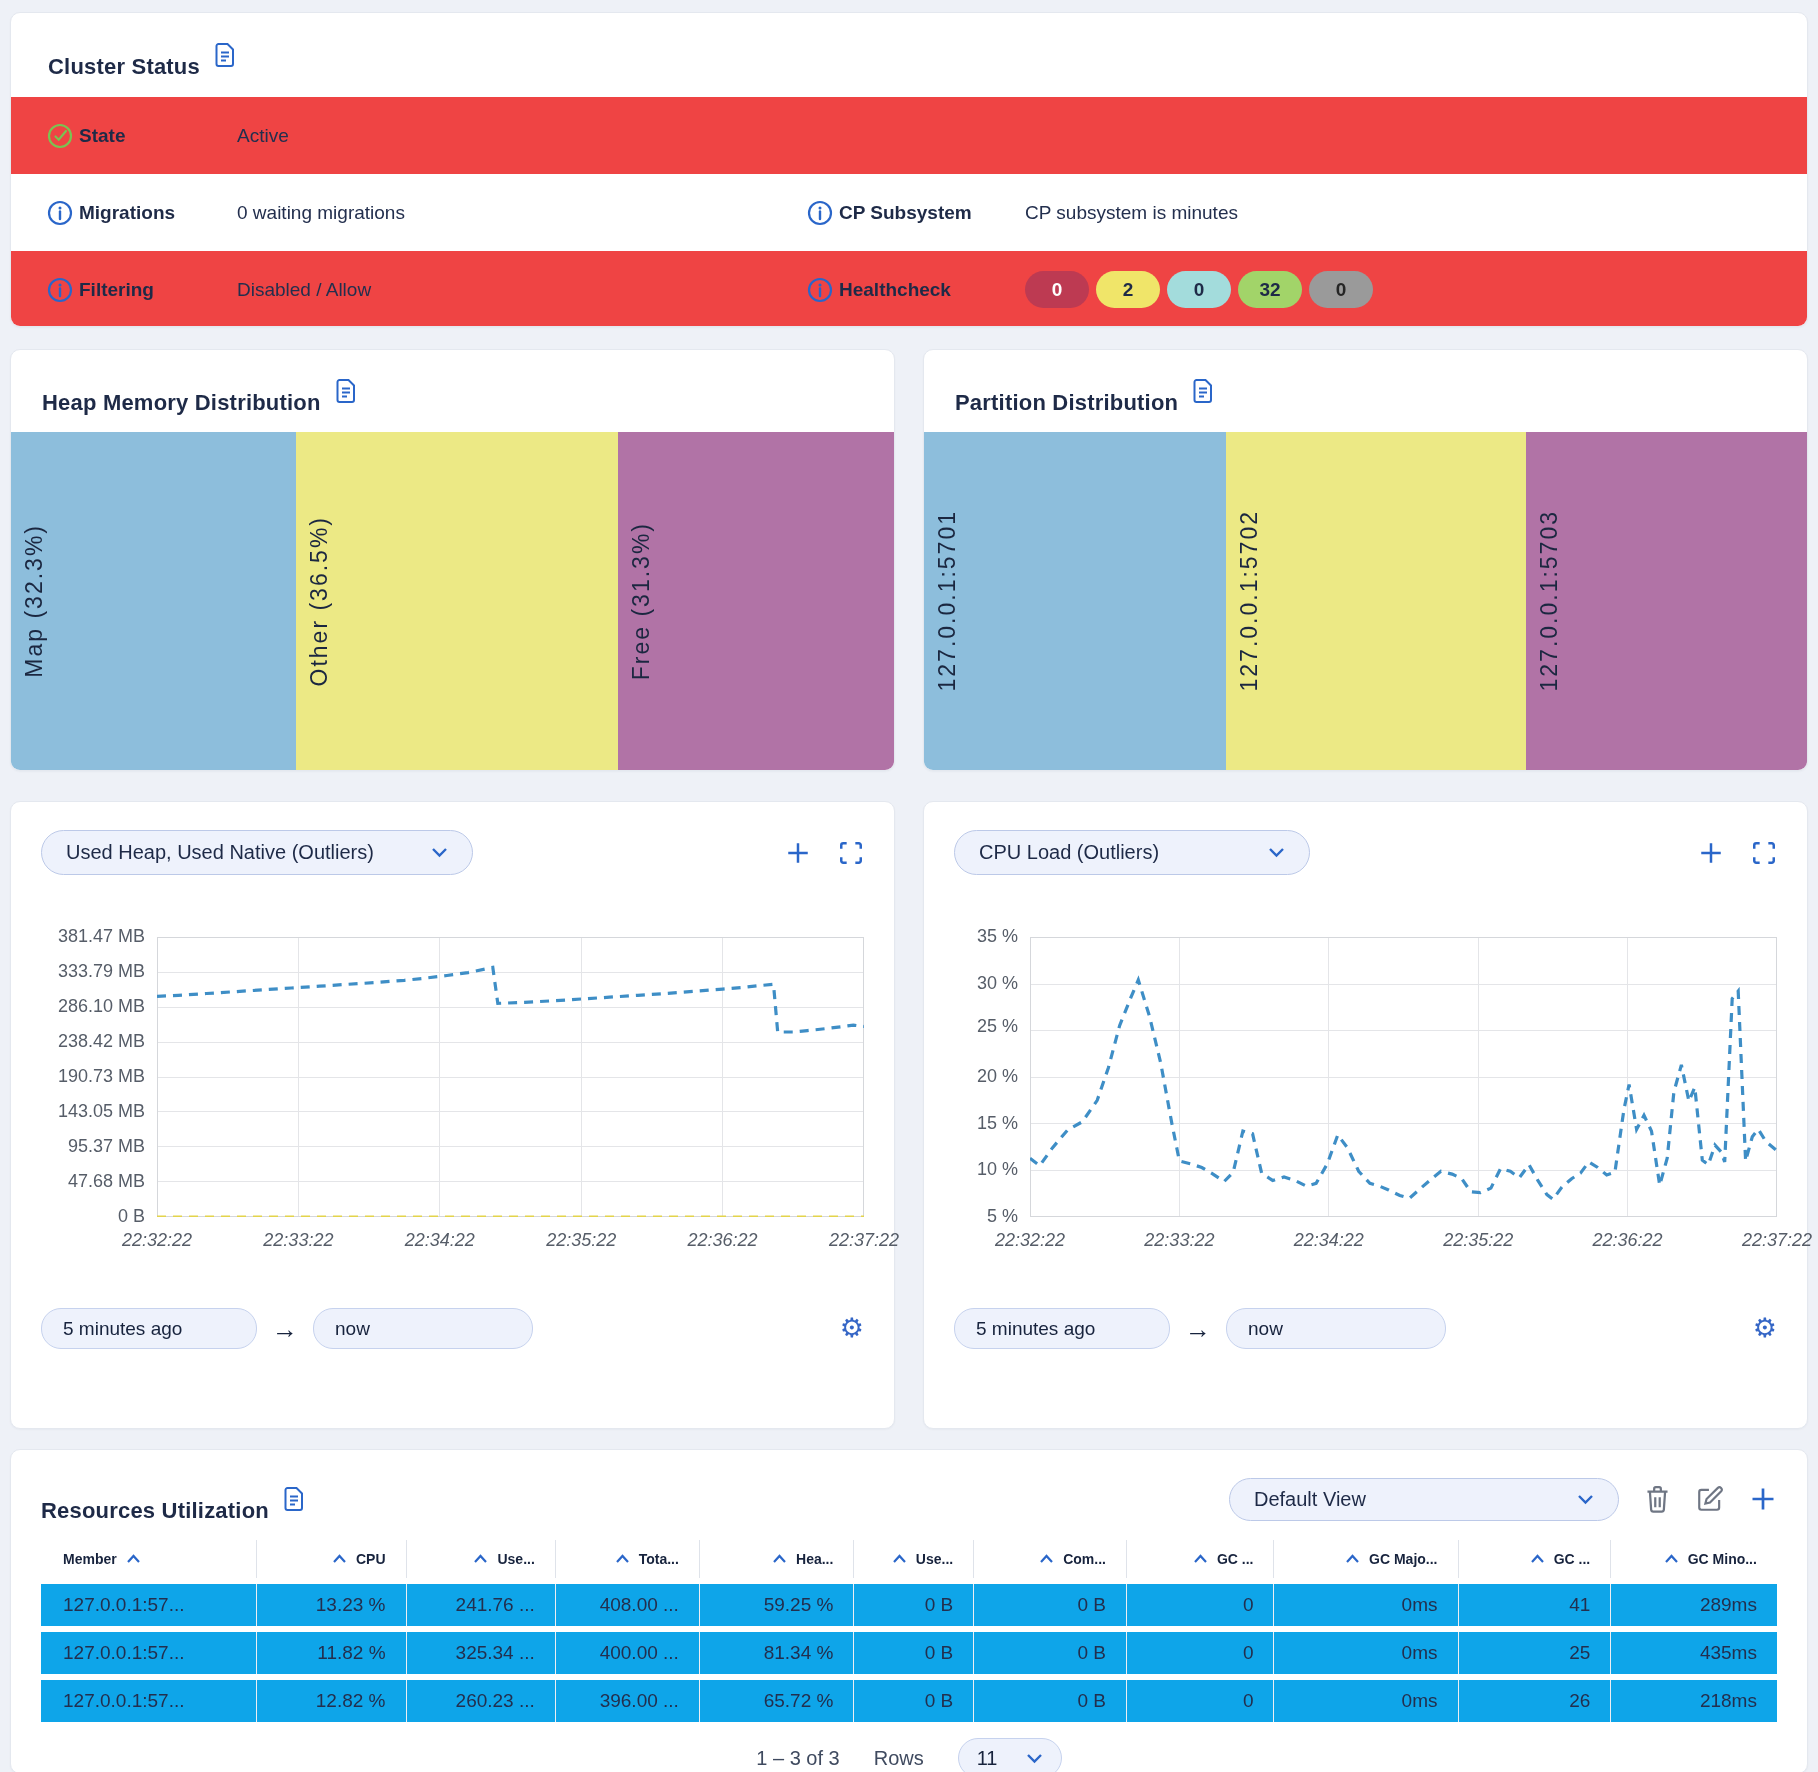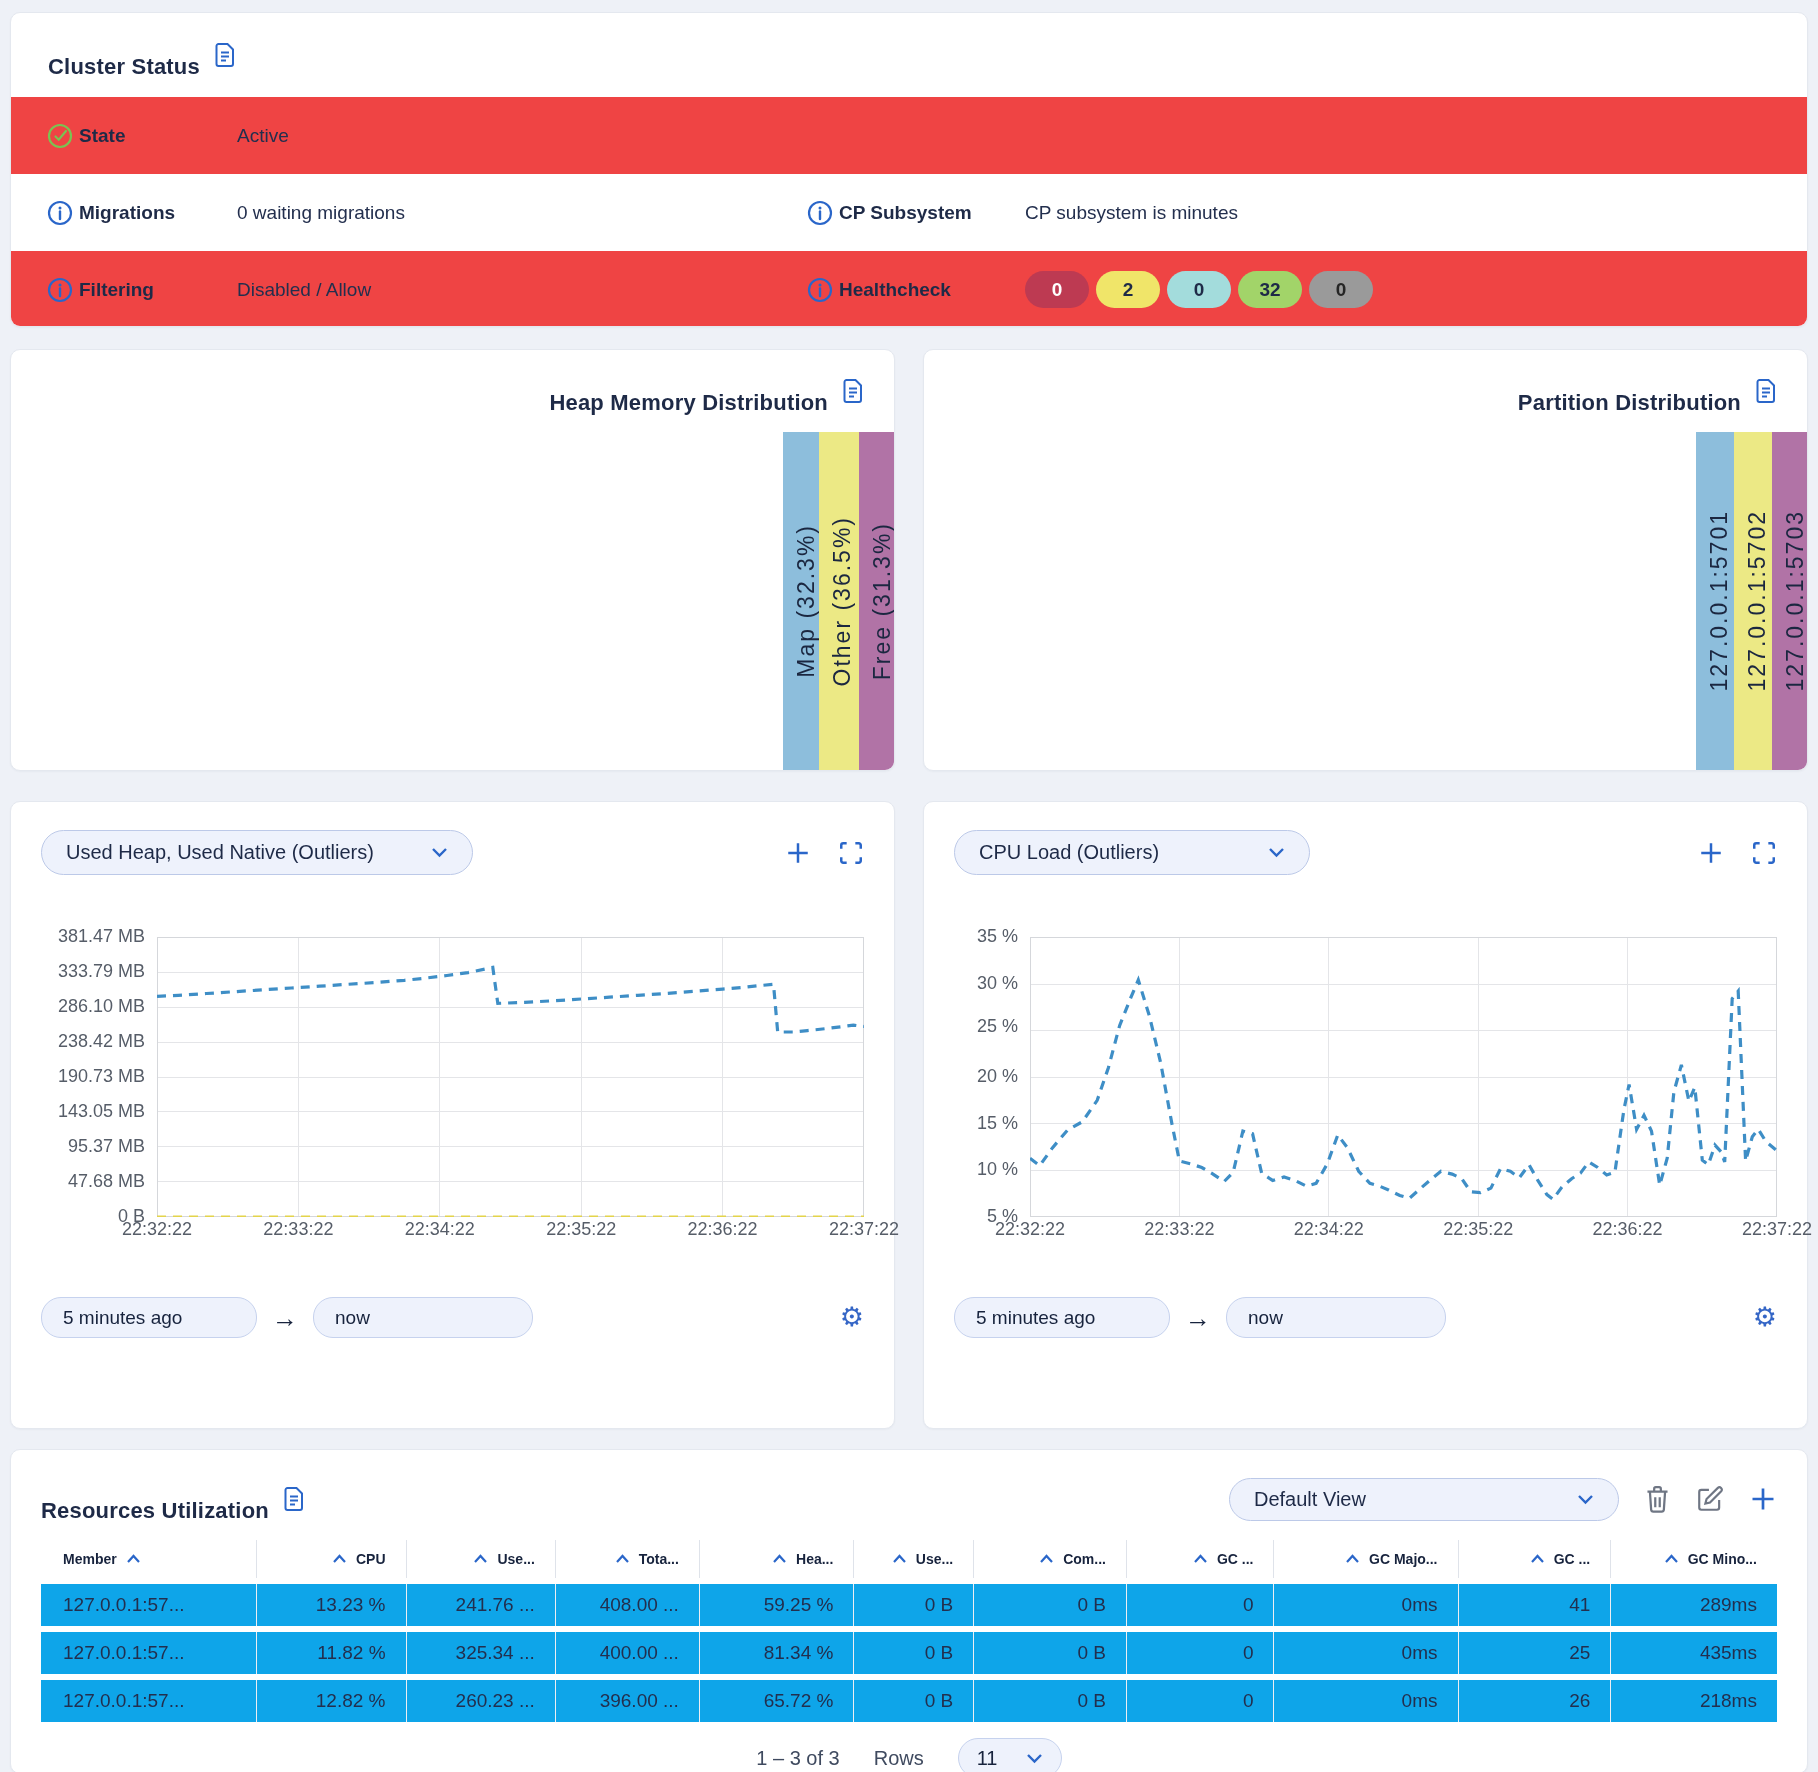--- a/index.html
+++ b/index.html
@@ -36,21 +36,21 @@
   .badges { display:flex; gap:7px; }
   .badge {
     min-width:64px; height:37px; border-radius:19px;
     display:flex; align-items:center; justify-content:center;
     font-size:19px; font-weight:700;
   }
 
   
   .two-col { display:flex; gap:28px; }
   #dist-row { margin-bottom:30px; }
-  .dist-card { flex:1; height:422px; display:flex; flex-direction:column; overflow:hidden;align-items:flex-end; }
+  .dist-card { flex:1; height:422px; display:flex; flex-direction:column; overflow:hidden; }
   .dist-header { height:82px; display:flex; align-items:center; gap:15px; padding:0 31px; }
   .dist-bar { flex:1; display:flex; }
   .dist-seg { display:flex; align-items:center; overflow:hidden; }
   .dist-label {
     writing-mode:vertical-rl;
     transform:rotate(180deg);
     margin-left:10px;
     font-size:23px;
     letter-spacing:2px;
     color:#1b2740;
@@ -67,21 +67,21 @@
     height:45px; padding:0 24px; font-size:20px; color:#1e2a47; cursor:pointer;
   }
   .chart-head-icons { display:flex; gap:27px; align-items:center; }
   .chart-body { display:flex; margin-top:62px; }
   .y-axis { position:relative; height:280px; }
   .y-axis span {
     position:absolute; right:12px; white-space:nowrap;
     font-size:18px; color:#565d68; text-align:right;
   }
   .plot { position:relative; flex:1; height:280px; }
-  .x-labels { position:relative; height:26px; margin-top:2px; }
+  .x-labels { position:relative; height:26px; margin-top:13px;font-style:italic; }
   .x-labels span {
     position:absolute; transform:translateX(-50%); white-space:nowrap;
     font-size:18px; color:#565d68;
   }
   .chart-foot { margin-top:52px; display:flex; align-items:center; gap:15px; }
   .time-pill {
     background:#eef2fc; border:1px solid #c6d2ee; border-radius:20px;
     height:41px; display:flex; align-items:center; padding:0 21px;
     font-size:19px; color:#17233d;
   }

